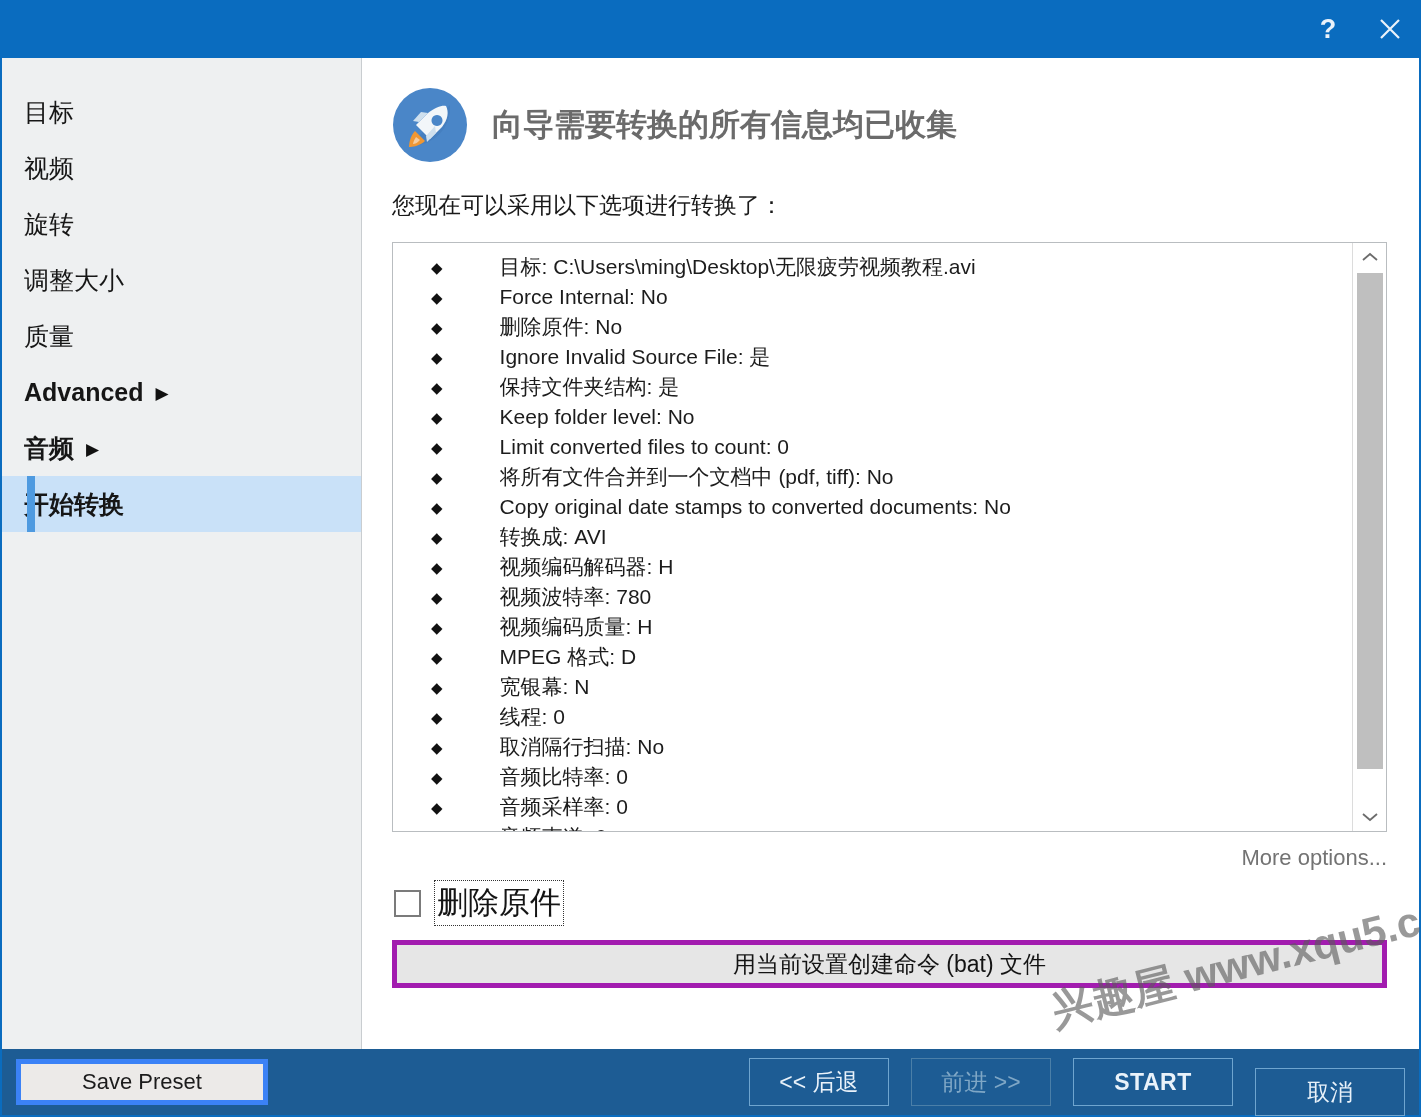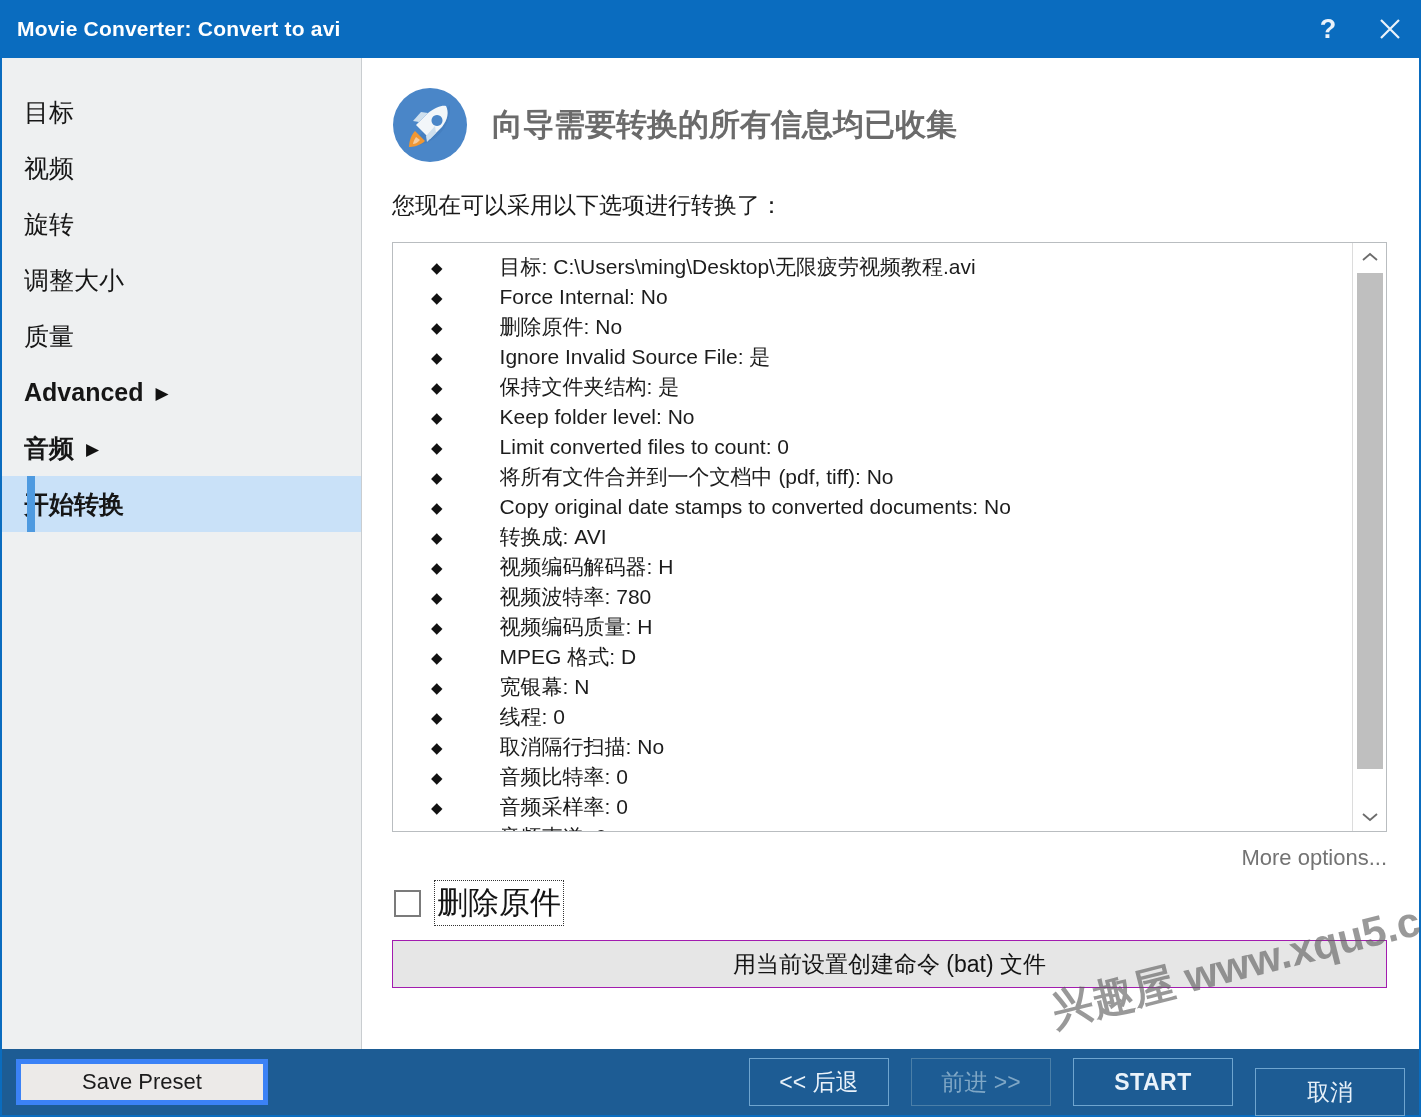--- a/index.html
+++ b/index.html
@@ -226,21 +226,21 @@
   .cb-label.focused {
     outline: 1px dotted #333;
     padding: 1px 2px;
   }
 
   
   .bat-btn {
     margin-top: 18px;
     height: 48px;
     background: #e6e6e6;
-    border: 1px solid #a21caf;
+    border: 5px solid #a21caf;
     display: flex; align-items: center; justify-content: center;
     font-size: 23px;
     color: #141414;
     cursor: pointer;
     white-space: nowrap;
   }
 
   
   .footer {
     flex: 0 0 68px;
@@ -293,21 +293,20 @@
     user-select: none;
     z-index: 40;
   }
 </style>
 </head>
 <body>
 
 <div id="app">
 
   <div class="titlebar">
-    <div class="title">Movie Converter:  Convert to avi</div>
     <div class="spacer"></div>
     <div class="tb-btn help">?</div>
     <div class="tb-btn">
       <svg width="26" height="26" viewBox="0 0 26 26">
         <path d="M4 4 L22 22 M22 4 L4 22" stroke="#eaf2fa" stroke-width="2.2" fill="none"></path>
       </svg>
     </div>
   </div>
 
   <div class="body-area">

